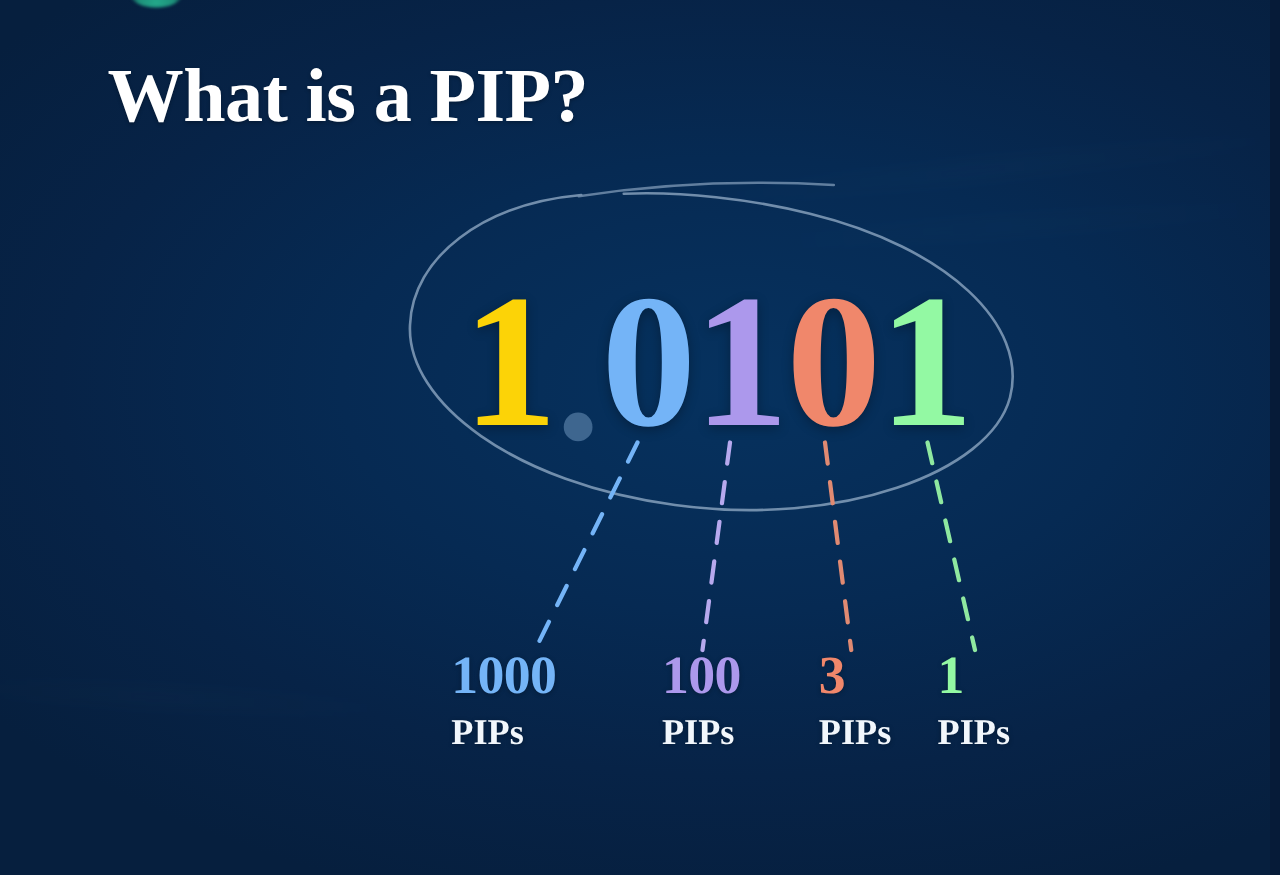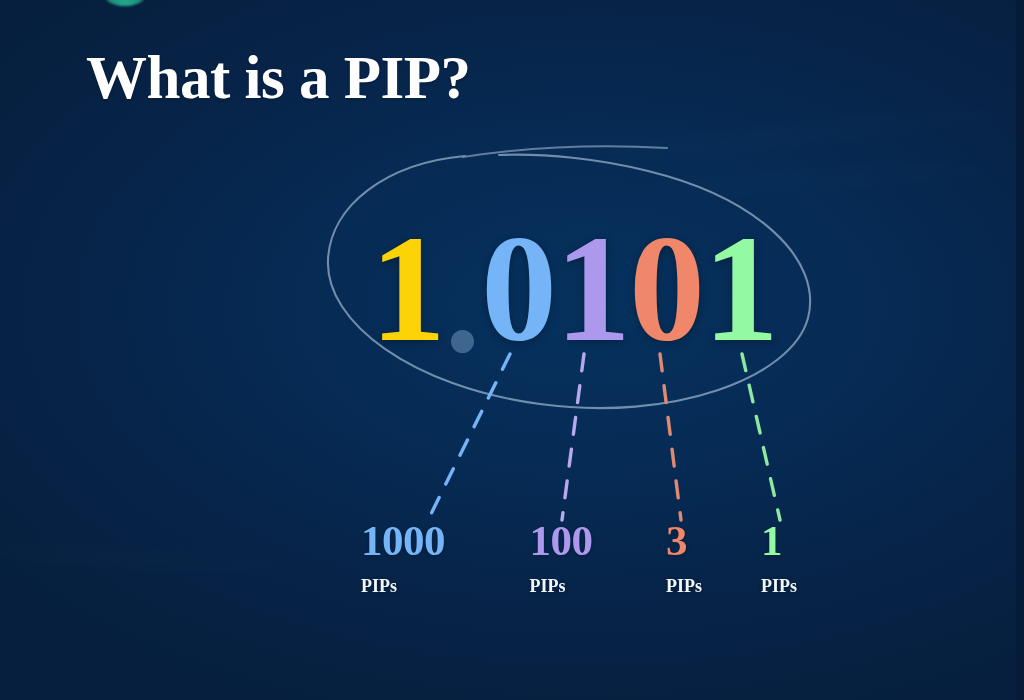--- a/index.html
+++ b/index.html
@@ -130,21 +130,21 @@
     font-weight: bold;
     line-height: 46px;
     letter-spacing: -0.5px;
     white-space: nowrap;
     text-shadow: 0 1px 4px rgba(0,0,0,0.28);
   }
   #labels .label-unit {
     display: block;
     margin-top: 8px;
     color: #f2f7fc;
-    font-size: 18px;
+    font-size: 29px;
     font-weight: bold;
     line-height: 28px;
     letter-spacing: 0px;
     white-space: nowrap;
     text-shadow: 0 1px 4px rgba(0,0,0,0.28);
   }
 </style>
 </head>
 <body>
 

